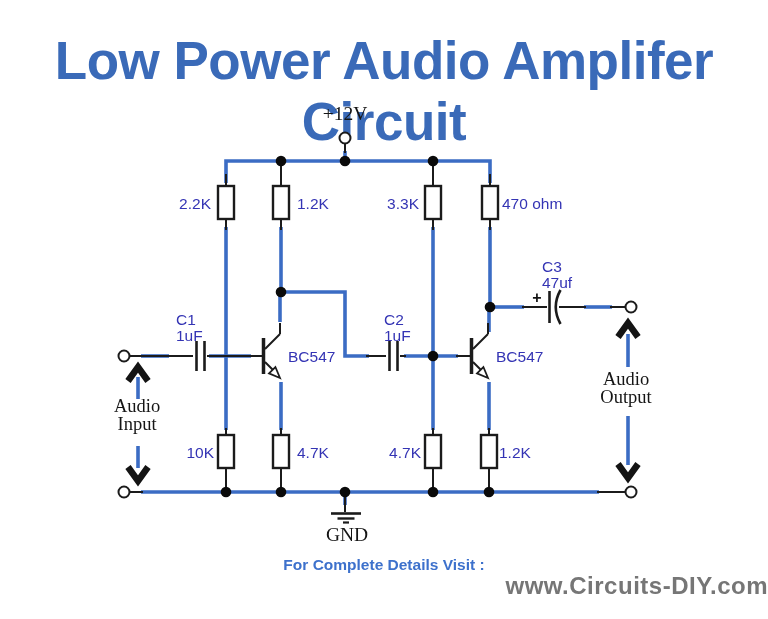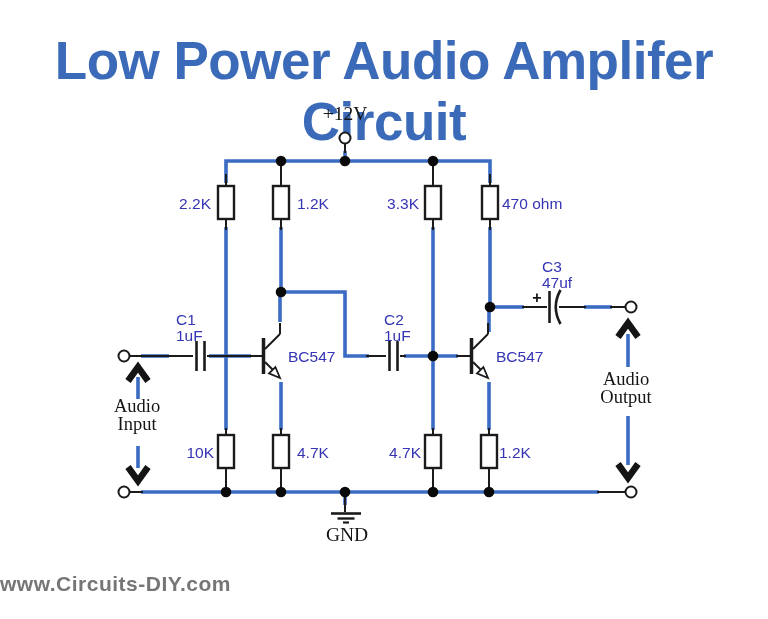--- a/index.html
+++ b/index.html
@@ -14,22 +14,22 @@
   .res{fill:#ffffff;stroke:#1b1b1b;stroke-width:2.4;}
   .dot{fill:#0a0a0a;stroke:none;}
   .term{fill:#ffffff;stroke:#1b1b1b;stroke-width:2;}
   .arrow{stroke:#141414;stroke-width:6.5;fill:none;stroke-linejoin:miter;}
   .lbl{fill:#3434b4;font-family:"Liberation Sans",sans-serif;font-size:15.5px;}
   .ser{fill:#151515;font-family:"Liberation Serif",serif;font-size:18.5px;}
   .big{font-size:19.5px;}
   .plus{fill:#141414;font-family:"Liberation Sans",sans-serif;font-size:16px;font-weight:bold;}
   #footer1{position:absolute;top:556px;left:0;width:768px;text-align:center;
            font-size:15.5px;font-weight:bold;color:#3d71cc;}
-  #footer2{position:absolute;top:572px;left:0;width:768px;text-align:left;
-           font-size:21px;font-weight:bold;color:#767676;letter-spacing:0.5px;}
+  #footer2{position:absolute;top:572px;left:0;width:768px;text-align:right;
+           font-size:24px;font-weight:bold;color:#767676;letter-spacing:0.5px;}
 </style>
 </head>
 <body>
 
 <div id="page">
 
   <div id="title">Low Power Audio Amplifer Circuit</div>
 
   <svg id="circuit" width="768" height="619" viewBox="0 0 768 619">
 
@@ -208,15 +208,16 @@
 
       <text class="ser" x="137" y="412" text-anchor="middle">Audio</text>
       <text class="ser" x="137" y="430" text-anchor="middle">Input</text>
       <text class="ser" x="626" y="385" text-anchor="middle">Audio</text>
       <text class="ser" x="626" y="403" text-anchor="middle">Output</text>
 
       <text class="ser big" x="347" y="541" text-anchor="middle">GND</text>
     </g>
   </svg>
 
+  <div id="footer1">For Complete Details Visit :</div>
   <div id="footer2">www.Circuits-DIY.com</div>
 
 </div>
 
 </body></html>

